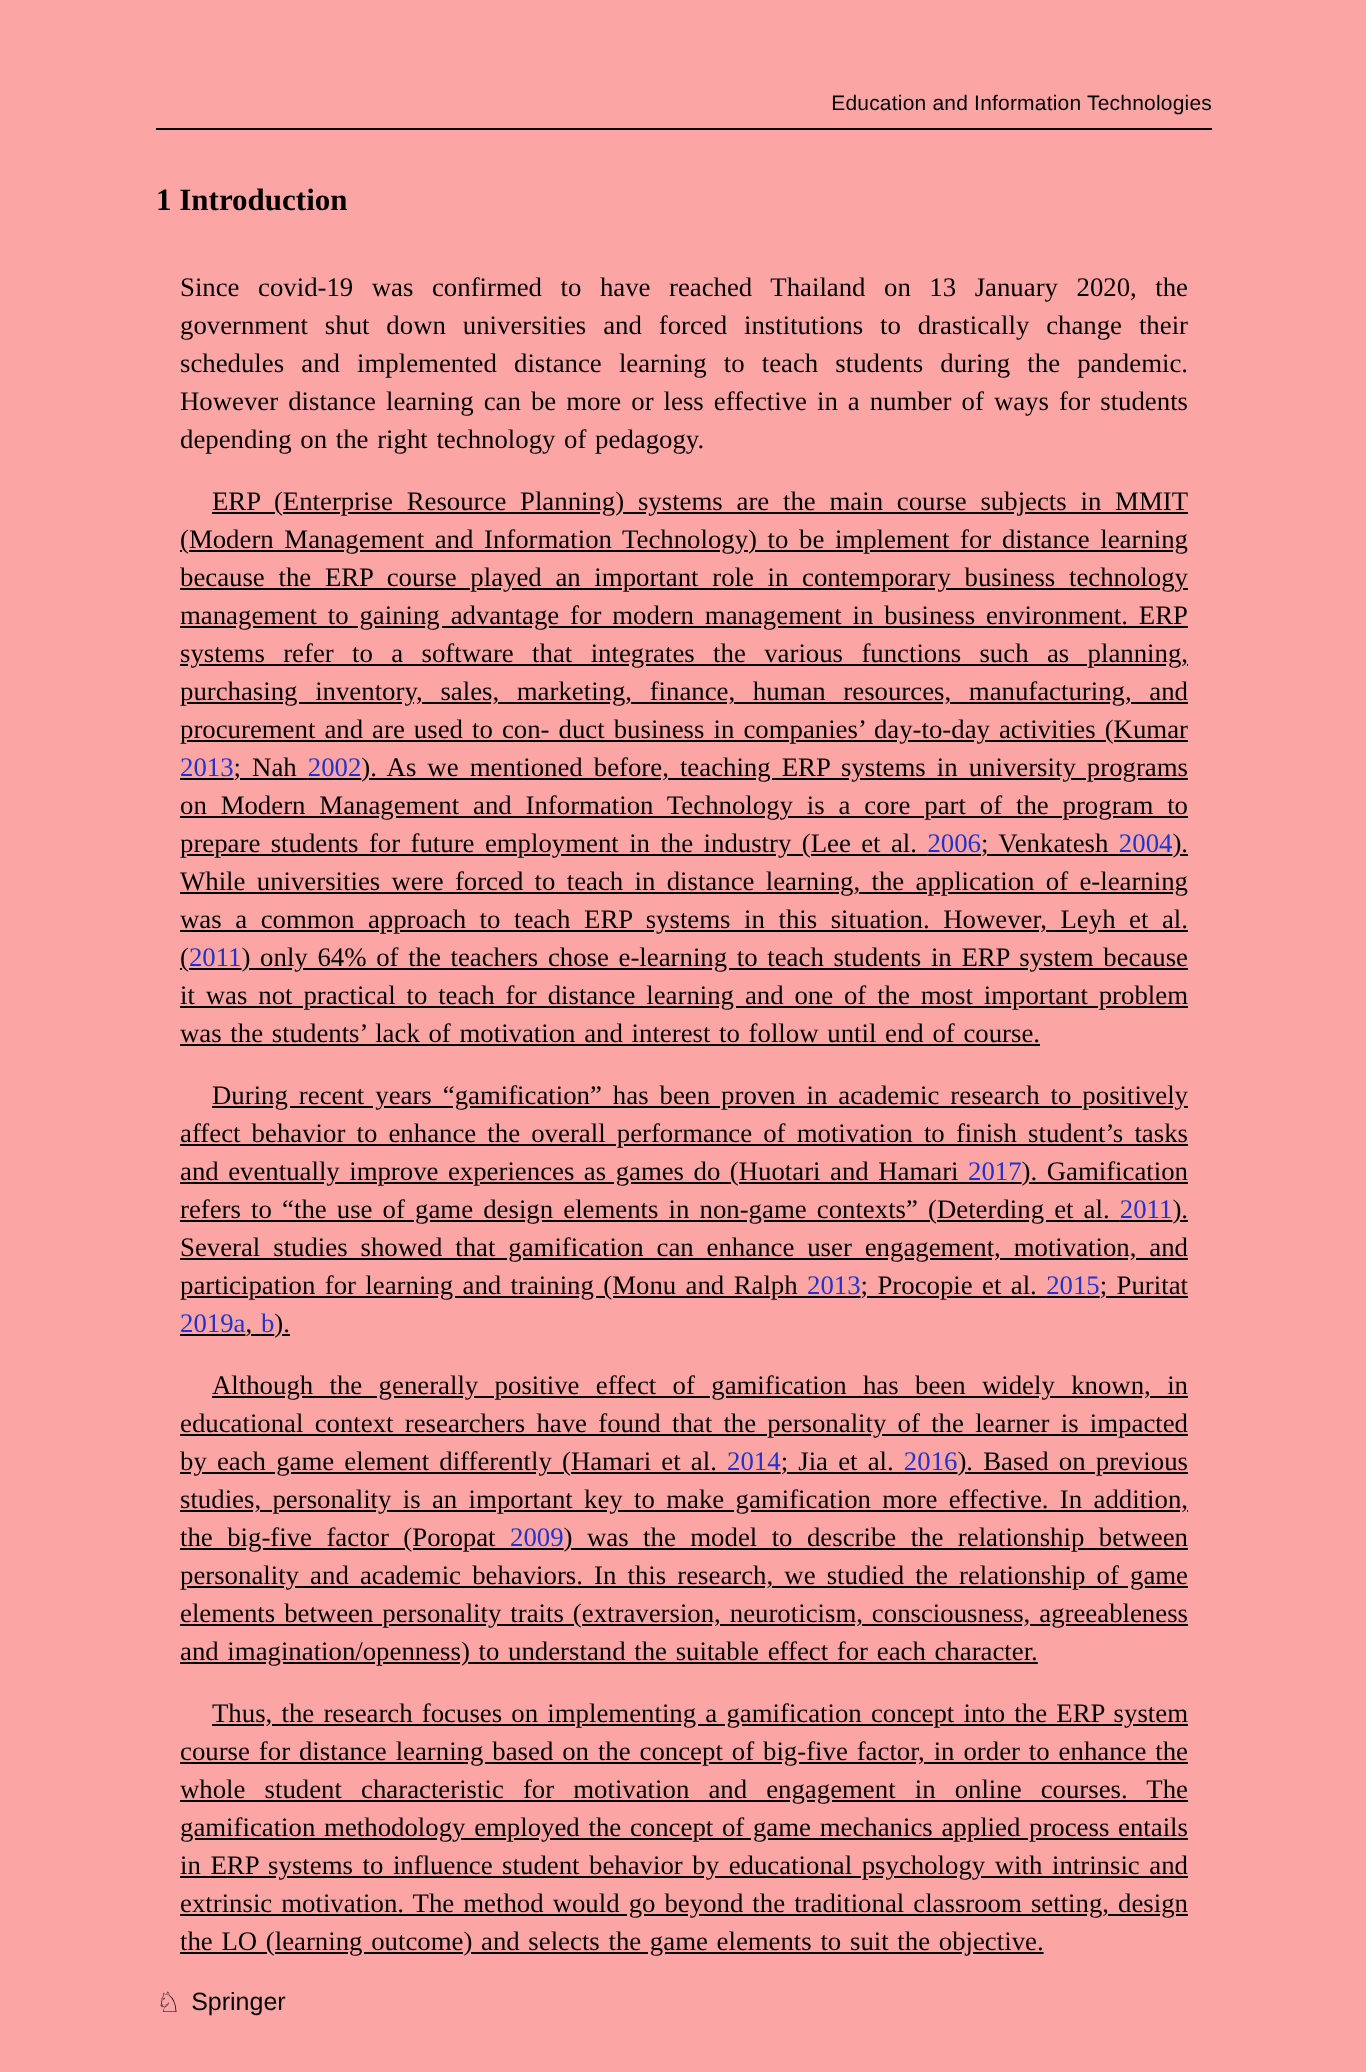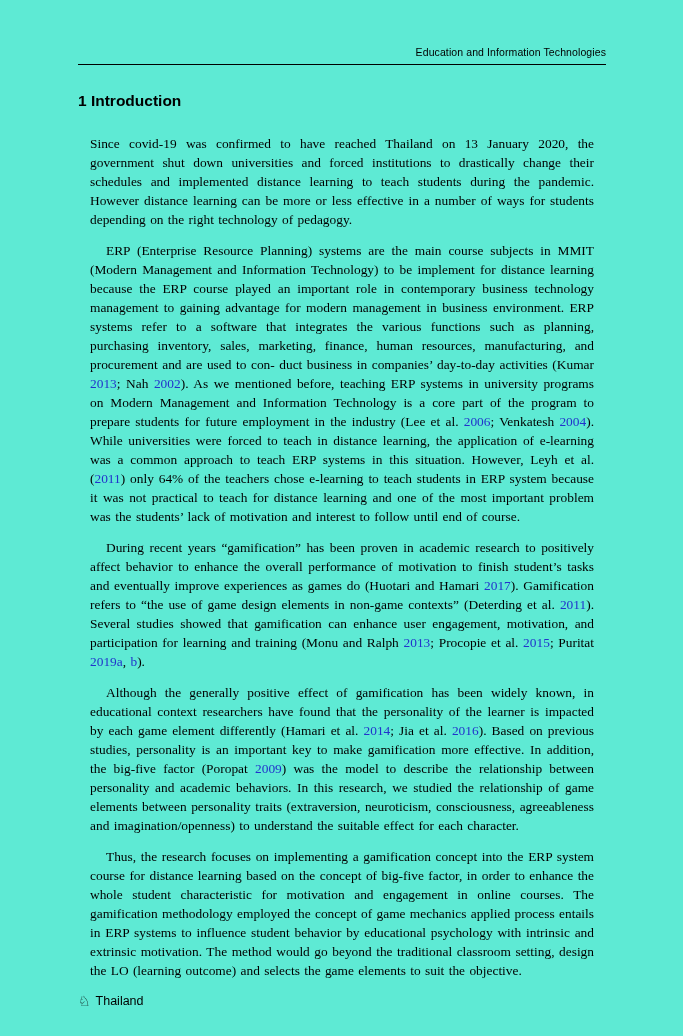--- a/index.html
+++ b/index.html
@@ -1,54 +1,54 @@
 <!DOCTYPE html>
 <html><head>
 <meta charset="utf-8">
 <style>
   html, body { margin: 0; padding: 0; background: #ffffff; }
   .page {
     position: relative;
     width: 683px;
     height: 1036px;
     box-sizing: border-box;
-    background: #5eead4;
+    background: #fca5a5;
     padding: 46px 77px 0 78px;
     font-family: "Liberation Serif", serif;
     color: #000000;
     overflow: hidden;
   }
   .running-head {
     font-family: "Liberation Sans", sans-serif;
     font-size: 10.5px;
     text-align: right;
     color: #000000;
     padding-bottom: 6px;
     letter-spacing: 0.1px;
   }
   .header-rule {
     border: 0;
     border-top: 1.6px solid #000000;
     margin: 0 0 0 0;
   }
   .section-heading {
-    font-family: Liberation Sans, sans-serif;
+    font-family: Liberation Serif, serif;
     font-size: 15.5px;
     font-weight: bold;
     margin: 27px 0 24px 0;
     color: #000000;
   }
   .article-body p.para {
     margin: 12px;
     font-size: 13.4px;
     line-height: 19px;
     text-align: justify;
     word-spacing: 1px;
   }
-  .article-body p.indent { text-indent: 16px; }
+  .article-body p.indent { text-indent: 16px; text-decoration: underline; }
   .cite {
     cursor: pointer;
     text-decoration: none;
   }
   .page-footer {
     position: absolute;
     left: 78px;
     bottom: 28px;
     display: flex;
     align-items: center;
@@ -76,15 +76,15 @@
   <div class="article-body" id="paragraphs">
       <p class="para"><span>Since covid-19 was confirmed to have reached Thailand on 13 January 2020, the government shut down universities and forced institutions to drastically change their schedules and implemented distance learning to teach students during the pandemic. However distance learning can be more or less effective in a number of ways for students depending on the right technology of pedagogy.</span></p>
       <p class="para indent"><span>ERP (Enterprise Resource Planning) systems are the main course subjects in MMIT (Modern Management and Information Technology) to be implement for distance learning because the ERP course played an important role in contemporary business technology management to gaining advantage for modern management in business environment. ERP systems refer to a software that integrates the various functions such as planning, purchasing inventory, sales, marketing, finance, human resources, manufacturing, and procurement and are used to con- duct business in companies’ day-to-day activities (Kumar </span><span class="cite" style="color: rgb(34, 51, 204);">2013</span><span>; Nah </span><span class="cite" style="color: rgb(34, 51, 204);">2002</span><span>). As we mentioned before, teaching ERP systems in university programs on Modern Management and Information Technology is a core part of the program to prepare students for future employment in the industry (Lee et al. </span><span class="cite" style="color: rgb(34, 51, 204);">2006</span><span>; Venkatesh </span><span class="cite" style="color: rgb(34, 51, 204);">2004</span><span>). While universities were forced to teach in distance learning, the application of e-learning was a common approach to teach ERP systems in this situation. However, Leyh et al. (</span><span class="cite" style="color: rgb(34, 51, 204);">2011</span><span>) only 64% of the teachers chose e-learning to teach students in ERP system because it was not practical to teach for distance learning and one of the most important problem was the students’ lack of motivation and interest to follow until end of course.</span></p>
       <p class="para indent"><span>During recent years “gamification” has been proven in academic research to positively affect behavior to enhance the overall performance of motivation to finish student’s tasks and eventually improve experiences as games do (Huotari and Hamari </span><span class="cite" style="color: rgb(34, 51, 204);">2017</span><span>). Gamification refers to “the use of game design elements in non-game contexts” (Deterding et al. </span><span class="cite" style="color: rgb(34, 51, 204);">2011</span><span>). Several studies showed that gamification can enhance user engagement, motivation, and participation for learning and training (Monu and Ralph </span><span class="cite" style="color: rgb(34, 51, 204);">2013</span><span>; Procopie et al. </span><span class="cite" style="color: rgb(34, 51, 204);">2015</span><span>; Puritat </span><span class="cite" style="color: rgb(34, 51, 204);">2019a</span><span>, </span><span class="cite" style="color: rgb(34, 51, 204);">b</span><span>).</span></p>
       <p class="para indent"><span>Although the generally positive effect of gamification has been widely known, in educational context researchers have found that the personality of the learner is impacted by each game element differently (Hamari et al. </span><span class="cite" style="color: rgb(34, 51, 204);">2014</span><span>; Jia et al. </span><span class="cite" style="color: rgb(34, 51, 204);">2016</span><span>). Based on previous studies, personality is an important key to make gamification more effective. In addition, the big-five factor (Poropat </span><span class="cite" style="color: rgb(34, 51, 204);">2009</span><span>) was the model to describe the relationship between personality and academic behaviors. In this research, we studied the relationship of game elements between personality traits (extraversion, neuroticism, consciousness, agreeableness and imagination/openness) to understand the suitable effect for each character.</span></p>
       <p class="para indent"><span>Thus, the research focuses on implementing a gamification concept into the ERP system course for distance learning based on the concept of big-five factor, in order to enhance the whole student characteristic for motivation and engagement in online courses. The gamification methodology employed the concept of game mechanics applied process entails in ERP systems to influence student behavior by educational psychology with intrinsic and extrinsic motivation. The method would go beyond the traditional classroom setting, design the LO (learning outcome) and selects the game elements to suit the objective.</span></p>
     </div>
 
   <footer class="page-footer">
     <span class="springer-logo">♘</span>
-    <span>Thailand</span>
+    <span>Springer</span>
   </footer>
 </div>
 
 </body></html>

